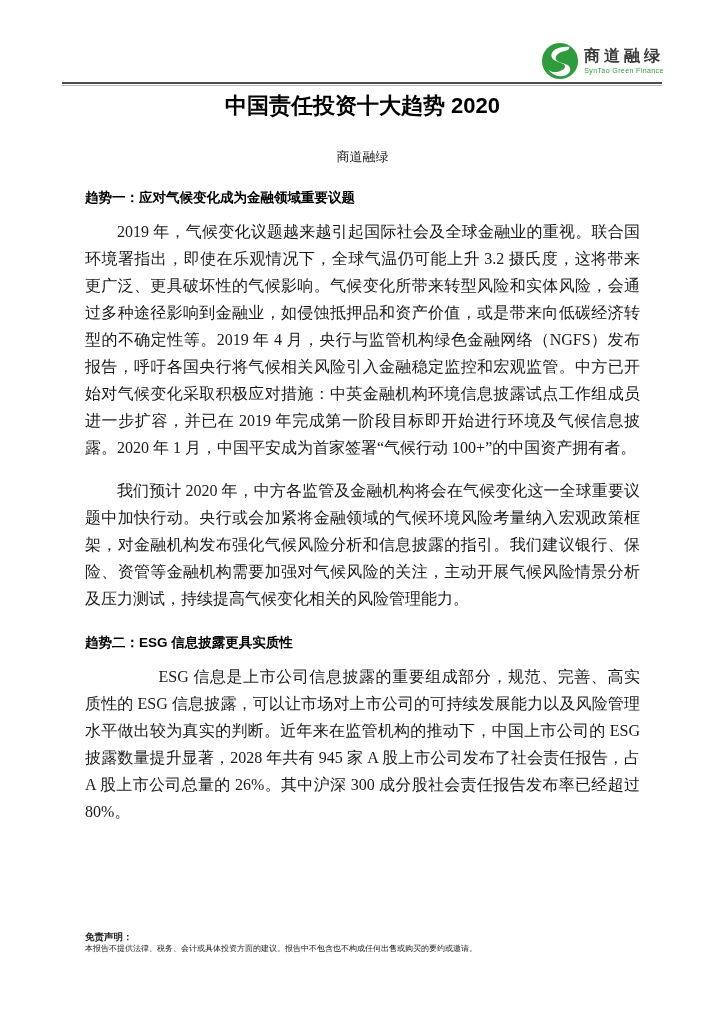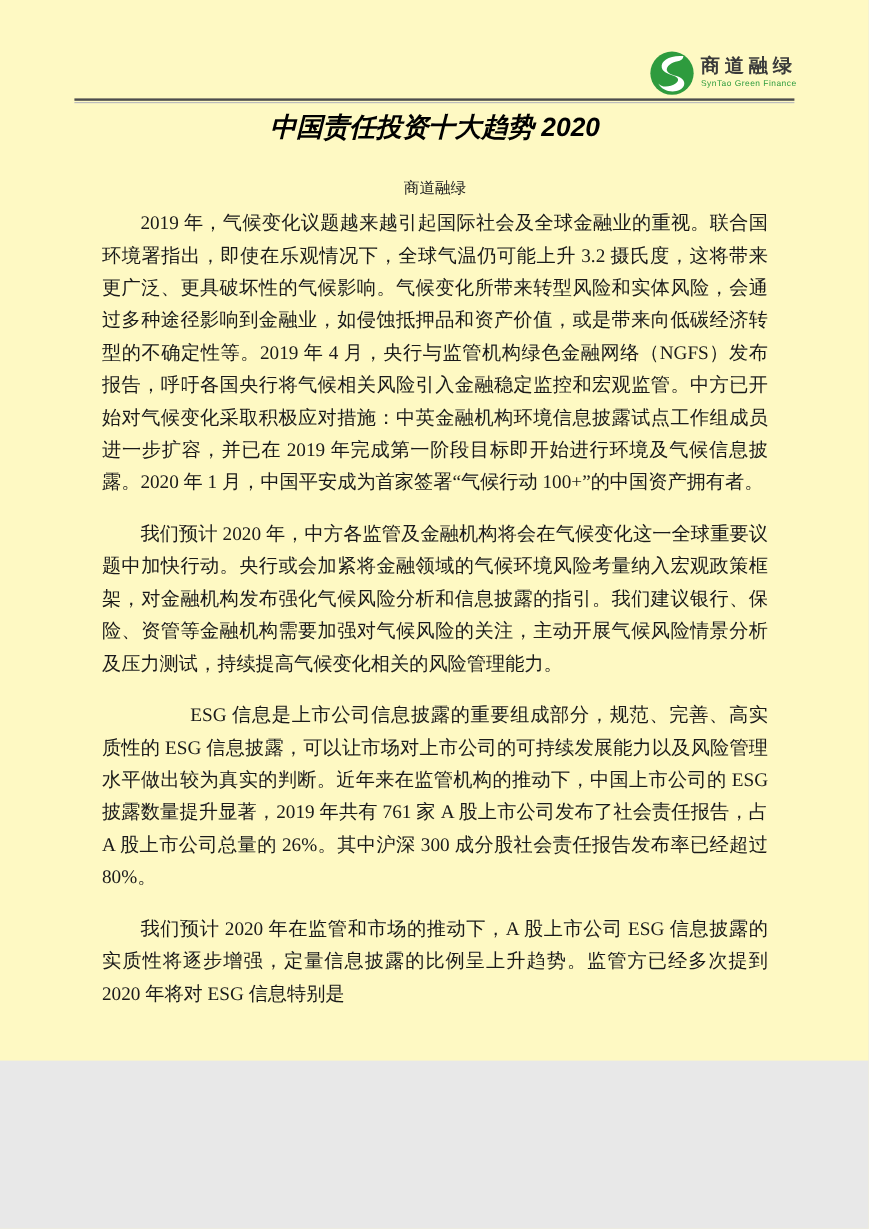--- a/index.html
+++ b/index.html
@@ -1,20 +1,20 @@
 <!DOCTYPE html>
 <html lang="zh"><head>
 <meta charset="utf-8">
 <style>
   html,body{margin:0;padding:0;background:#e8e8e8;}
   .page{
     position:relative;
-    width:724px;height:884px;
+    width:724px;height:1024px;
     margin:0 auto;
-    background:#fef9c3;
+    background:#ffffff;
     font-family:"Liberation Serif","DejaVu Serif",serif;
     color:#1a1a1a;
     overflow:hidden;
   }
   
   .logo{
     position:absolute;top:42px;right:60px;
     display:flex;align-items:center;gap:5px;
   }
   .logo-mark{width:38px;height:38px;flex:0 0 auto;}
@@ -36,21 +36,21 @@
     height:1px;
   }
   
   .content{
     position:absolute;top:92px;left:85px;right:84px;
   }
   .doc-title{
     text-align:center;
     font-family:"Liberation Sans","DejaVu Sans",sans-serif;
     font-weight:bold;font-size:22px;line-height:28px;
-    color:#000;margin:0;font-style:italic;
+    color:#000;margin:0;
   }
   .subtitle{
     margin-top:26px;text-align:center;
     font-size:13px;line-height:21px;color:#222;
   }
   .intro{
     margin-top:14px;
     font-style:italic;
     font-size:13px;line-height:22.5px;
     text-align:justify;color:#1a1a1a;
@@ -113,25 +113,27 @@
 
   <div class="content">
 
     <h1 class="doc-title">中国责任投资十大趋势 2020</h1>
 
     <div class="subtitle">
       <div>商道融绿</div>
     </div>
 
 
+    <h2 class="section-heading">趋势一：应对气候变化成为金融领域重要议题</h2>
     <p class="para">2019 年，气候变化议题越来越引起国际社会及全球金融业的重视。联合国环境署指出，即使在乐观情况下，全球气温仍可能上升 3.2 摄氏度，这将带来更广泛、更具破坏性的气候影响。气候变化所带来转型风险和实体风险，会通过多种途径影响到金融业，如侵蚀抵押品和资产价值，或是带来向低碳经济转型的不确定性等。2019 年 4 月，央行与监管机构绿色金融网络（NGFS）发布报告，呼吁各国央行将气候相关风险引入金融稳定监控和宏观监管。中方已开始对气候变化采取积极应对措施：中英金融机构环境信息披露试点工作组成员进一步扩容，并已在 2019 年完成第一阶段目标即开始进行环境及气候信息披露。2020 年 1 月，中国平安成为首家签署“气候行动 100+”的中国资产拥有者。</p>
     <p class="para follow">我们预计 2020 年，中方各监管及金融机构将会在气候变化这一全球重要议题中加快行动。央行或会加紧将金融领域的气候环境风险考量纳入宏观政策框架，对金融机构发布强化气候风险分析和信息披露的指引。我们建议银行、保险、资管等金融机构需要加强对气候风险的关注，主动开展气候风险情景分析及压力测试，持续提高气候变化相关的风险管理能力。</p>
 
-    <p class="para indent-deep">ESG 信息是上市公司信息披露的重要组成部分，规范、完善、高实质性的 ESG 信息披露，可以让市场对上市公司的可持续发展能力以及风险管理水平做出较为真实的判断。近年来在监管机构的推动下，中国上市公司的 ESG 披露数量提升显著，2019 年共有 761 家 A 股上市公司发布了社会责任报告，占 A 股上市公司总量的 26%。其中沪深 300 成分股社会责任报告发布率已经超过 80%。</p>
-    <p class="para spaced">我们预计 2020 年在监管和市场的推动下，A 股上市公司 ESG 信息披露的实质性将逐步增强，定量信息披露的比例呈上升趋势。监管方已经多次提到 2020 年将对 ESG 信息特别是</p>
+    <h2 class="section-heading">趋势二：ESG 信息披露更具实质性</h2>
+    <p class="para indent-deep">ESG 信息是上市公司信息披露的重要组成部分，规范、完善、高实质性的 ESG 信息披露，可以让市场对上市公司的可持续发展能力以及风险管理水平做出较为真实的判断。近年来在监管机构的推动下，中国上市公司的 ESG 披露数量提升显著，2028 年共有 945 家 A 股上市公司发布了社会责任报告，占 A 股上市公司总量的 26%。其中沪深 300 成分股社会责任报告发布率已经超过 80%。</p>
 
   </div>
 
   <div class="footer">
     <p class="footer-title">免责声明：</p>
+    <p class="footer-line">本报告不提供法律、税务、会计或具体投资方面的建议。报告中不包含也不构成任何出售或购买的要约或邀请。</p>
   </div>
 
 </div>
 
 </body></html>

